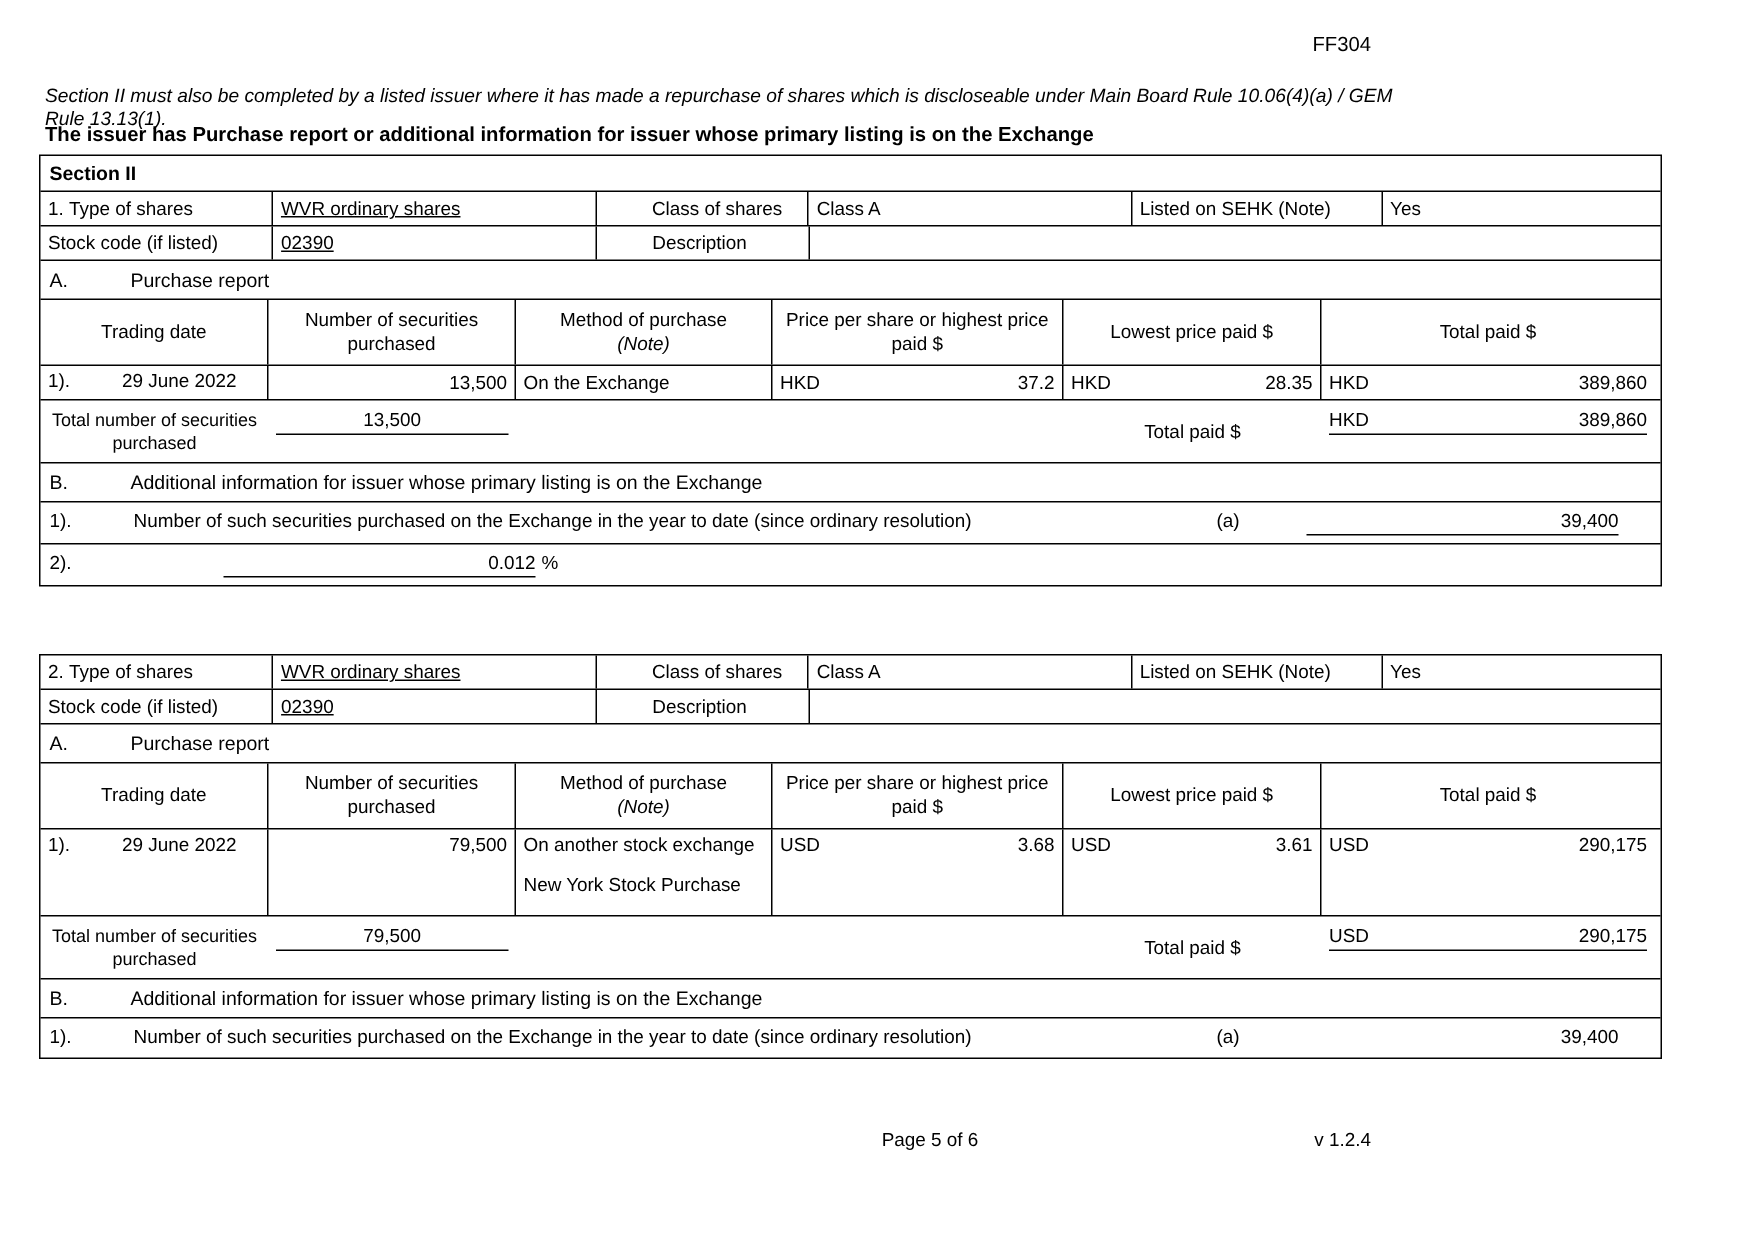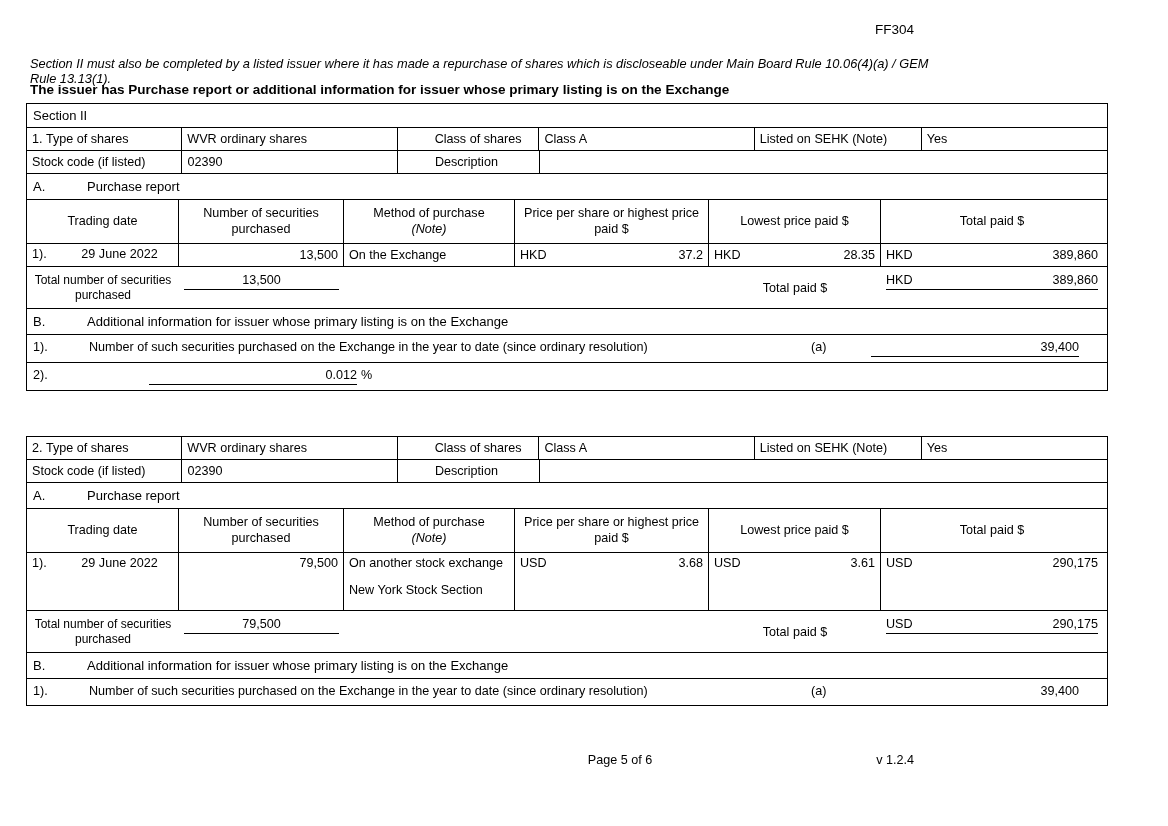--- a/index.html
+++ b/index.html
@@ -67,28 +67,28 @@
     min-height: 22px;
   }
   .cell.nb { border-right: none; }
   .cell.center { justify-content: center; text-align: center; }
   .cell.right { justify-content: flex-end; text-align: right; }
   .cell.top { align-items: flex-start; }
   .ital { font-style: italic; }
 
   
   .section-head {
-    font-weight: normal;
+    font-weight: bold;
     font-size: 13px;
     padding: 4px 6px;
   }
 
   
   .w-label   { width: 160px; }
-  .w-val1    { width: 222px; }
+  .w-val1    { width: 222px; text-decoration: underline; }
   .w-label2  { width: 113px; margin-left: 32px; }
   .w-val2    { width: 222px; }
   .w-label3  { width: 172px; }
   .w-val3    { width: 191px; }
 
   
   .ph-1 { width: 152px; }
   .ph-2 { width: 165px; }
   .ph-3 { width: 171px; }
   .ph-4 { width: 194px; }
@@ -360,21 +360,21 @@
     </div>
 
     <div class="row detail-row" style="min-height:58px">
       <div class="idx" style="align-items:flex-start">
         <span class="num">1).</span>
         <span class="dt">29 June 2022</span>
       </div>
       <div class="cell right top ph-2">79,500</div>
       <div class="cell top ph-3" style="flex-direction:column;align-items:flex-start">
         <span>On another stock exchange</span>
-        <span style="margin-top:13px">New York Stock Section</span>
+        <span style="margin-top:13px">New York Stock Purchase</span>
       </div>
       <div class="cell top ph-4">
         <span class="cur-pair">
           <span>USD</span>
           <span>3.68</span>
         </span>
       </div>
       <div class="cell top ph-5">
         <span class="cur-pair">
           <span>USD</span>

